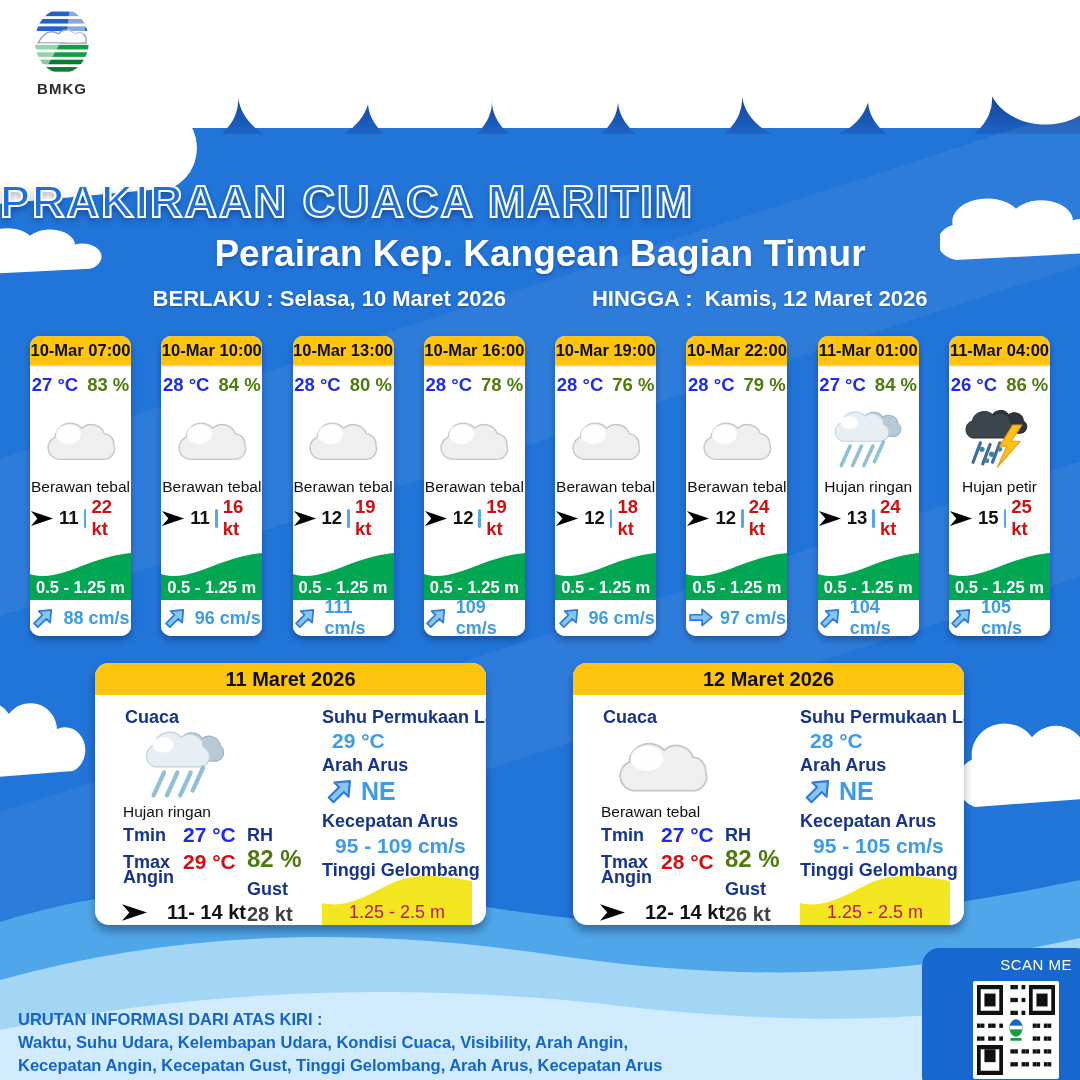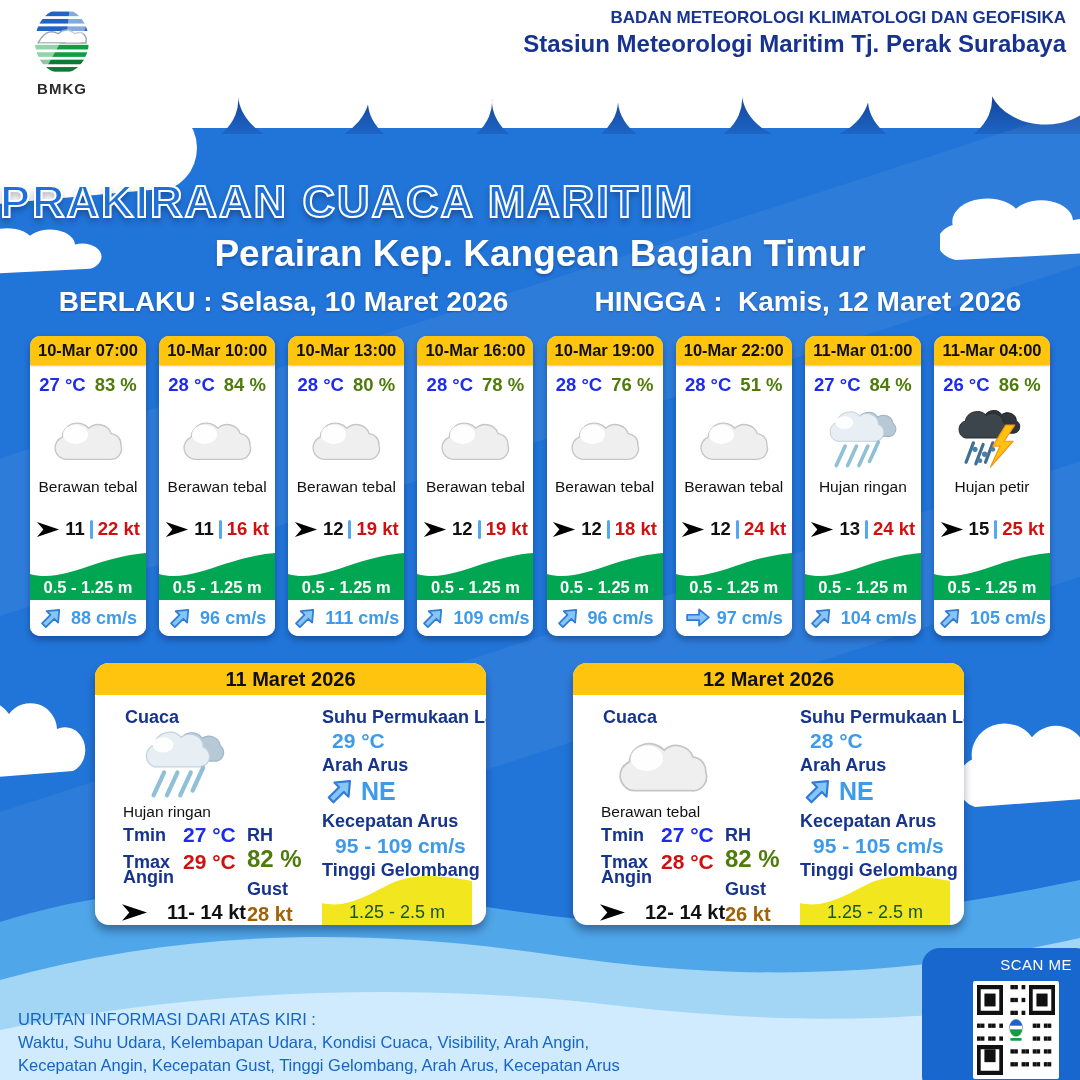--- a/index.html
+++ b/index.html
@@ -25,26 +25,26 @@
   .org-line2{font-weight:bold;font-size:24px;margin-top:2px;}
 
   
   .title-main{position:absolute;left:0;top:176px;width:100%;text-align:left;
     font-size:45px;font-weight:900;letter-spacing:2px;color:#1e6fd6;
     -webkit-text-stroke:2px #ffffff;
     text-shadow:0 4px 6px rgba(0,0,40,0.35);}
   .title-sub{position:absolute;left:0;top:233px;width:100%;text-align:center;
     font-size:37px;font-weight:bold;color:#ffffff;text-shadow:0 2px 3px rgba(0,0,40,0.25);}
   .validity{position:absolute;left:0;top:286px;width:100%;display:flex;justify-content:center;gap:86px;
-    color:#ffffff;font-weight:bold;font-size:28px;text-shadow:0 1px 2px rgba(0,0,40,0.3);}
+    color:#ffffff;font-weight:bold;font-size:22px;text-shadow:0 1px 2px rgba(0,0,40,0.3);}
   .validity b{font-weight:bold;}
 
   
   .fstrip{position:absolute;left:30px;top:336px;width:1020px;display:flex;justify-content:space-between;}
-  .fcard{width:116px;height:300px;background:#ffffff;border-radius:10px;overflow:hidden;
+  .fcard{width:101px;height:300px;background:#ffffff;border-radius:10px;overflow:hidden;
     box-shadow:0 4px 6px rgba(0,10,40,0.3);display:flex;flex-direction:column;}
   .fcard-header{background:#ffc40d;height:29px;line-height:29px;text-align:center;
     font-weight:bold;font-size:16.5px;color:#101010;box-shadow:0 1px 2px rgba(0,0,0,0.25);}
   .temp-row{display:flex;justify-content:center;gap:9px;margin-top:9px;font-weight:bold;font-size:18.5px;}
   .t-temp{color:#1c2bee;} .t-rh{color:#4e7b0b;}
   .icon-box{height:80px;display:flex;align-items:center;justify-content:center;margin-top:2px;}
   .icon-box svg{width:80px;height:68px;}
   .cond{text-align:center;font-size:15.5px;color:#111;margin-top:0px;}
   .wind-row{display:flex;align-items:center;justify-content:center;gap:5px;margin-top:auto;margin-bottom:8px;
     font-weight:bold;font-size:18.5px;color:#111;}
@@ -75,35 +75,35 @@
   .d-icon{position:absolute;left:38px;top:28px;width:104px;height:80px;}
   .d-icon svg{width:100%;height:100%;}
   .d-cond{position:absolute;left:28px;top:108px;font-size:15.5px;color:#111;white-space:nowrap;}
   .d-tmin-l{left:28px;top:130px;} .d-tmin-v{left:88px;top:128px;font-size:21px;color:#1c2bee;}
   .d-tmax-l{left:28px;top:157px;} .d-tmax-v{left:88px;top:155px;font-size:21px;color:#d10f0f;}
   .d-angin-l{left:28px;top:172px;}
   .d-wind{position:absolute;left:26px;top:206px;display:flex;align-items:center;gap:19px;
     font-weight:bold;font-size:20px;color:#111;}
   .d-wind svg{width:27px;height:19px;}
   .d-rh-l{left:152px;top:130px;} .d-rh-v{left:152px;top:150px;font-size:24px;color:#4e7b0b;}
-  .d-gust-l{left:152px;top:184px;} .d-gust-v{left:152px;top:208px;font-size:20px;color:#a16207;}
+  .d-gust-l{left:152px;top:184px;} .d-gust-v{left:152px;top:208px;font-size:20px;color:#404040;}
   .d-sst-l{left:227px;top:12px;} .d-sst-v{left:237px;top:34px;font-size:21px;color:#3d9be9;}
   .d-arus-l{left:227px;top:60px;}
   .d-arus{position:absolute;left:230px;top:80px;display:flex;align-items:center;gap:4px;}
   .d-arus .cur-arrow,.d-arus .cur-arrow svg{width:32px;height:32px;}
   .d-arus-v{color:#3d9be9;font-weight:bold;font-size:25px;}
   .d-kec-l{left:227px;top:116px;} .d-kec-v{left:240px;top:139px;font-size:21px;color:#3d9be9;}
   .d-gel-l{left:227px;top:165px;}
   .d-ywave{position:absolute;left:227px;top:186px;width:150px;height:44px;}
   .d-ywave svg{position:absolute;left:0;top:-14px;width:150px;height:58px;}
   .d-ywave span{position:absolute;bottom:2px;left:0;right:0;text-align:center;
-    font-size:18px;color:#14532d;font-weight:normal;}
+    font-size:18px;color:#be185d;font-weight:normal;}
 
   
-  .info{position:absolute;left:18px;top:1008px;color:#1565c8;font-weight:normal;font-size:16.5px;line-height:1.4;}
+  .info{position:absolute;left:18px;top:1008px;color:#1565c8;font-weight:bold;font-size:16.5px;line-height:1.4;}
   .qr-panel{position:absolute;left:922px;top:948px;width:172px;height:146px;background:#1767ce;border-radius:18px;}
   .scanme{position:absolute;right:22px;top:8px;color:#ffffff;font-size:15px;letter-spacing:0.5px;}
   .qr-box{position:absolute;left:51px;top:33px;width:86px;height:98px;background:#ffffff;border-radius:2px;
     display:flex;align-items:center;justify-content:center;}
   .qr-box svg{width:78px;height:90px;}
 </style>
 </head>
 <body>
 
 <div id="canvas">
@@ -169,24 +169,20 @@
         <rect x="5" y="42" width="70" height="5" fill="#119d44"></rect>
         <rect x="6" y="50" width="68" height="5" fill="#119d44"></rect>
         <rect x="8" y="58" width="64" height="5" fill="#0c7a36"></rect>
         <rect x="12" y="66" width="56" height="5" fill="#0c7a36"></rect>
         <polygon points="10,40 38,40 18,76 2,76" fill="#ffffff" opacity="0.55"></polygon>
         <polygon points="48,4 72,4 60,40 44,40" fill="#ffffff" opacity="0.45"></polygon>
       </g>
     </svg>
     <div class="logo-text">BMKG</div>
   </div>
-  <div class="org">
-    <div class="org-line1">BADAN METEOROLOGI KLIMATOLOGI DAN GEOFISIKA</div>
-    <div class="org-line2">Stasiun Meteorologi Maritim Tj. Perak Surabaya</div>
-  </div>
 
   <div class="title-main">PRAKIRAAN CUACA MARITIM</div>
   <div class="title-sub">Perairan Kep. Kangean Bagian Timur</div>
   <div class="validity">
     <div><b>BERLAKU :</b> <span>Selasa, 10 Maret 2026</span></div>
     <div><b>HINGGA :</b>&nbsp; <span>Kamis, 12 Maret 2026</span></div>
   </div>
 
   <div class="fstrip">
       <div class="fcard">
@@ -376,21 +372,21 @@
               <path d="M2 9 L13 9 L13 4 L22 11.5 L13 19 L13 14 L2 14 Z" fill="#86c5f4" stroke="#2e7cd6" stroke-width="1.6" stroke-linejoin="round"></path>
             </svg>
           </span>
       <span class="cur-val">96 cm/s</span>
     </div>
   </div>
       <div class="fcard">
     <div class="fcard-header"><span>10-Mar 22:00</span></div>
     <div class="temp-row">
       <span class="t-temp">28 °C</span>
-      <span class="t-rh">51 %</span>
+      <span class="t-rh">79 %</span>
     </div>
     <div class="icon-box">
           <svg viewBox="0 0 90 64">
             <path d="M20 56 a13 13 0 0 1 -4 -25 a17 16 0 0 1 30 -10 a15 14 0 0 1 25 6 a12 12 0 0 1 11 13 a12 12 0 0 1 -12 16 Z" fill="#efefef" stroke="#c6c6c6" stroke-width="1.5" stroke-linejoin="round"></path>
             <ellipse cx="31" cy="28" rx="14" ry="11" fill="#ffffff" opacity="0.9"></ellipse>
           </svg>
         </div>
     <div class="cond">Berawan tebal</div>
     <div class="wind-row">
       <span class="wind-arrow">

